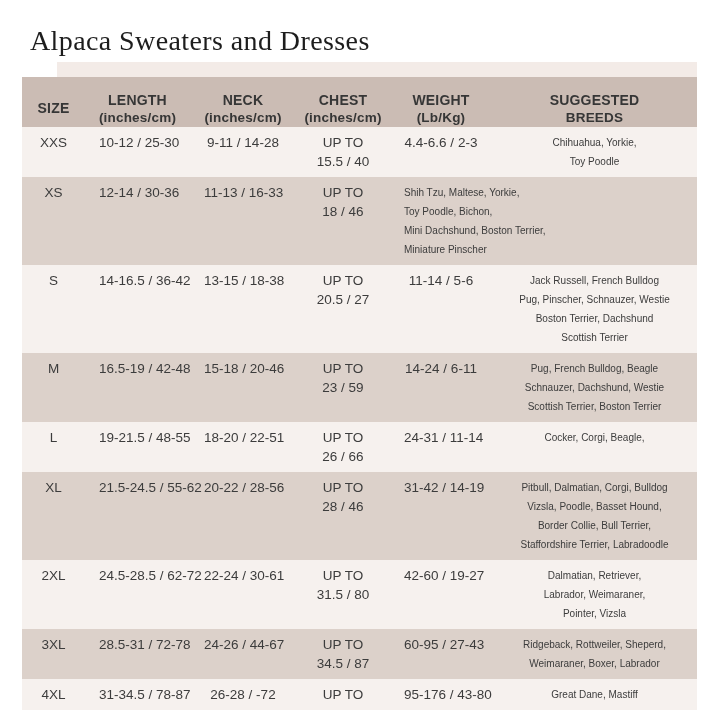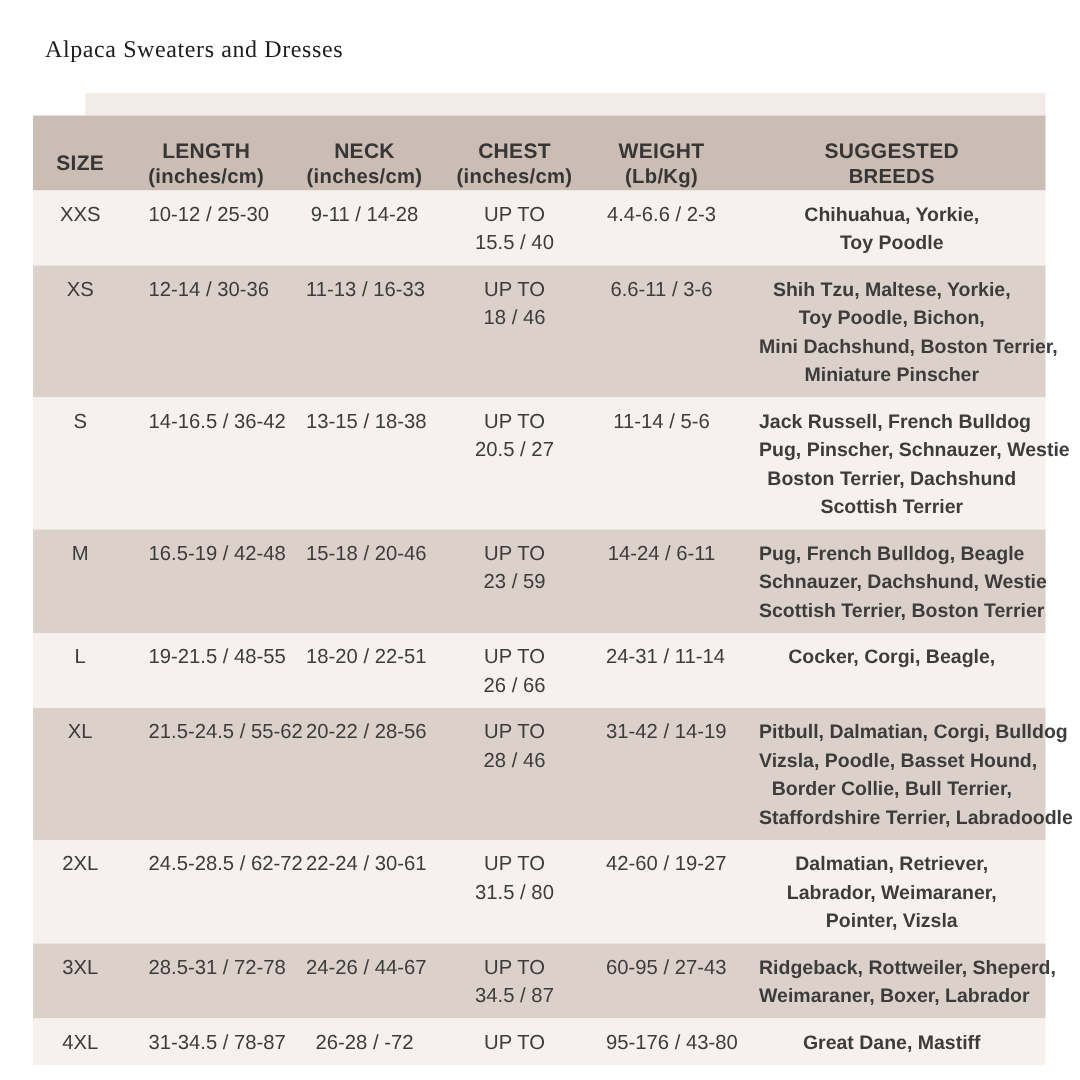--- a/index.html
+++ b/index.html
@@ -9,21 +9,21 @@
     overflow:hidden;
     background:#ffffff;
     font-family:"Liberation Sans", sans-serif;
     color:var(--text, #3c3c3c);
   }
   .title {
     position:absolute;
     left:30px; top:25px;
     font-family:"Liberation Serif", serif;
     font-weight:400;
-    font-size:16px;
+    font-size:28px;
     letter-spacing:0.4px;
     color:var(--title-text, #1d1d1d);
   }
   .strip {
     position:absolute;
     left:57px; top:62px;
     width:640px; height:15px;
     background:var(--strip, #f3ebe7);
   }
   .chart {
@@ -49,21 +49,21 @@
   }
   .hlabel { font-size:14px; line-height:17px; }
   .hsub   { font-size:13.5px; line-height:17px; font-weight:700; }
   .cell {
     text-align:center;
     font-size:13.5px;
     line-height:19px;
     padding:6px 14px;
     white-space:nowrap;
   }
-  .cell.breeds { font-size:13px;font-weight:bold; }
+  .cell.breeds { font-size:10px; }
   .cell div { white-space:nowrap; }
 </style>
 </head>
 <body>
 
 <main>
   <h1 class="title">Alpaca Sweaters and Dresses</h1>
   <div class="strip"></div>
   <div class="chart">
     <div class="row header" id="header-row">
@@ -108,21 +108,20 @@
           </div>
         </div>
         <div class="row tan">
           <div class="cell">XS</div>
           <div class="cell">12-14 / 30-36</div>
           <div class="cell">11-13 / 16-33</div>
           <div class="cell">
             <div>UP TO</div>
             <div>18 / 46</div>
           </div>
-          <div class="cell">6.6-11 / 3-6</div>
           <div class="cell breeds">
             <div>Shih Tzu, Maltese, Yorkie,</div>
             <div>Toy Poodle, Bichon,</div>
             <div>Mini Dachshund, Boston Terrier,</div>
             <div>Miniature Pinscher</div>
           </div>
         </div>
         <div class="row light">
           <div class="cell">S</div>
           <div class="cell">14-16.5 / 36-42</div>

